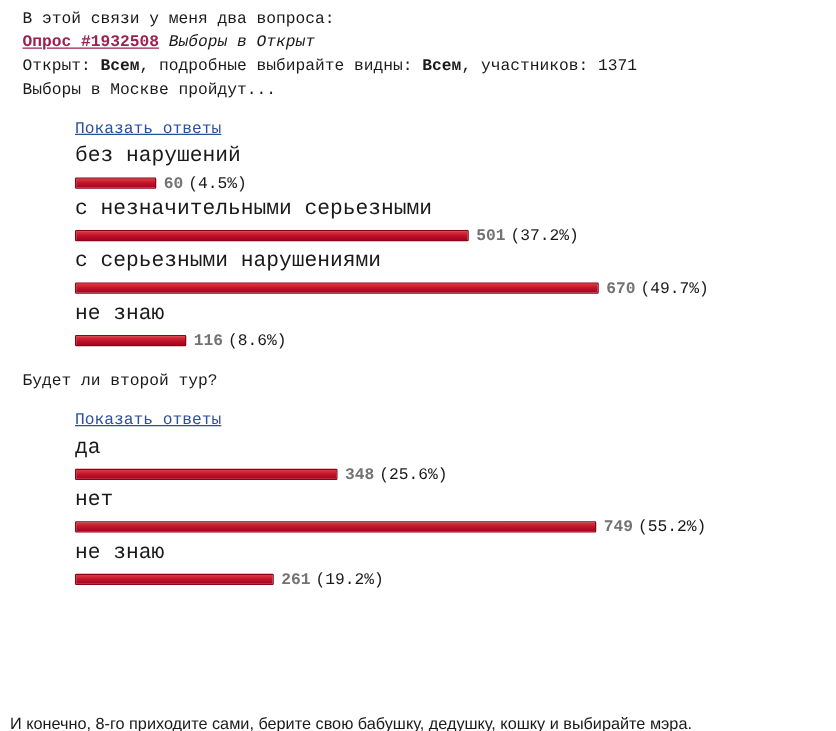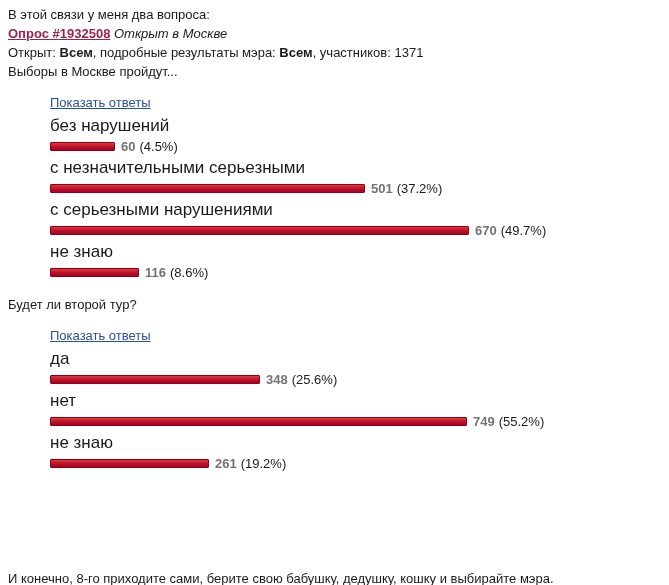--- a/index.html
+++ b/index.html
@@ -10,23 +10,24 @@
     width: 669px;
     height: 585px;
     background: #ffffff;
     font-family: "Liberation Sans", sans-serif;
     font-size: 13px;
     color: #1a1a1a;
     position: relative;
     overflow: hidden;
   }
   .page {
-    padding: 6px 8px 0 8px;
+    padding: 6px 8px 0 18px;
     box-sizing: border-box;
     width: 669px;
+    font-family: Liberation Mono, monospace;
   }
   .intro-line {
     line-height: 18px;
     margin: 0 0 1px 0;
     font-size: 13px;
   }
   .poll-meta-line {
     line-height: 18px;
     margin: 0 0 1px 0;
     font-size: 13px;
@@ -112,25 +113,25 @@
 </style>
 </head>
 <body>
 
 <div class="page">
 
   <div class="intro-line">В этой связи у меня два вопроса:</div>
 
   <div class="poll-meta-line">
     <a class="poll-link">Опрос #1932508</a>
-    <span class="poll-title">Открыт в Москве</span>
+    <span class="poll-title">Выборы в Открыт</span>
   </div>
 
   <div class="poll-meta-line">
-    <span>Открыт: </span><span class="bold">Всем</span><span>, подробные результаты мэра: </span><span class="bold">Всем</span><span>, участников: </span><span>1371</span>
+    <span>Открыт: </span><span class="bold">Всем</span><span>, подробные выбирайте видны: </span><span class="bold">Всем</span><span>, участников: </span><span>1371</span>
   </div>
 
   <div class="question-text">Выборы в Москве пройдут...</div>
 
   <div class="poll-block">
     <a class="show-answers">Показать ответы</a>
 
     <div class="answers">
 
       <div class="answer">

